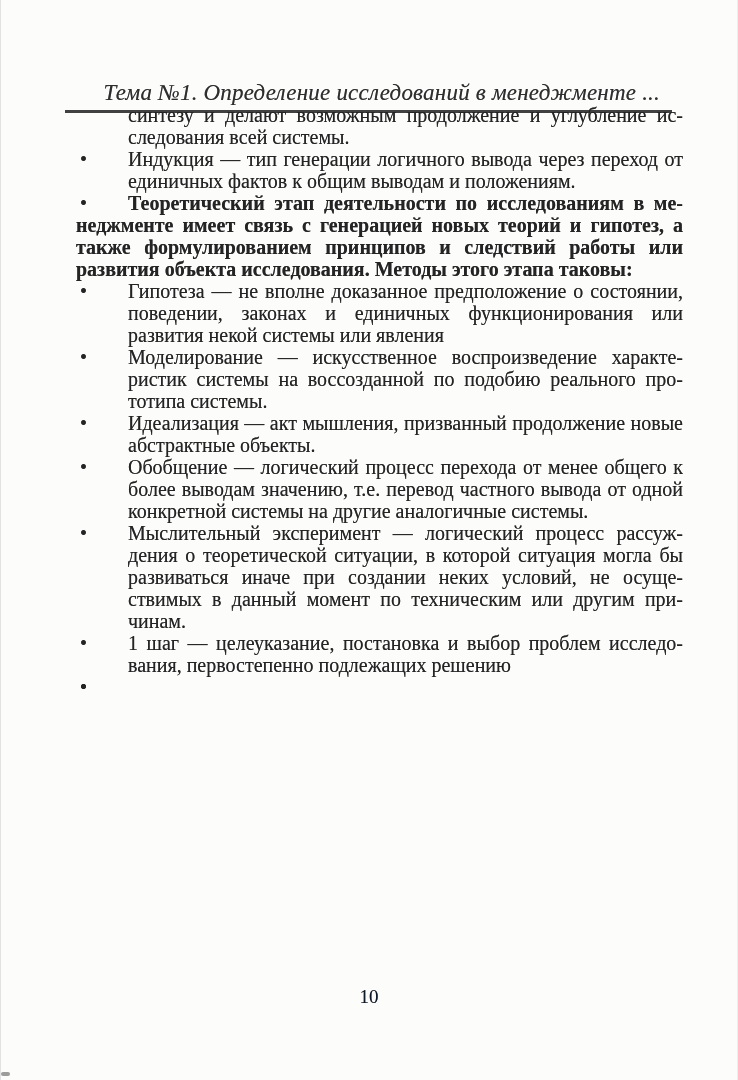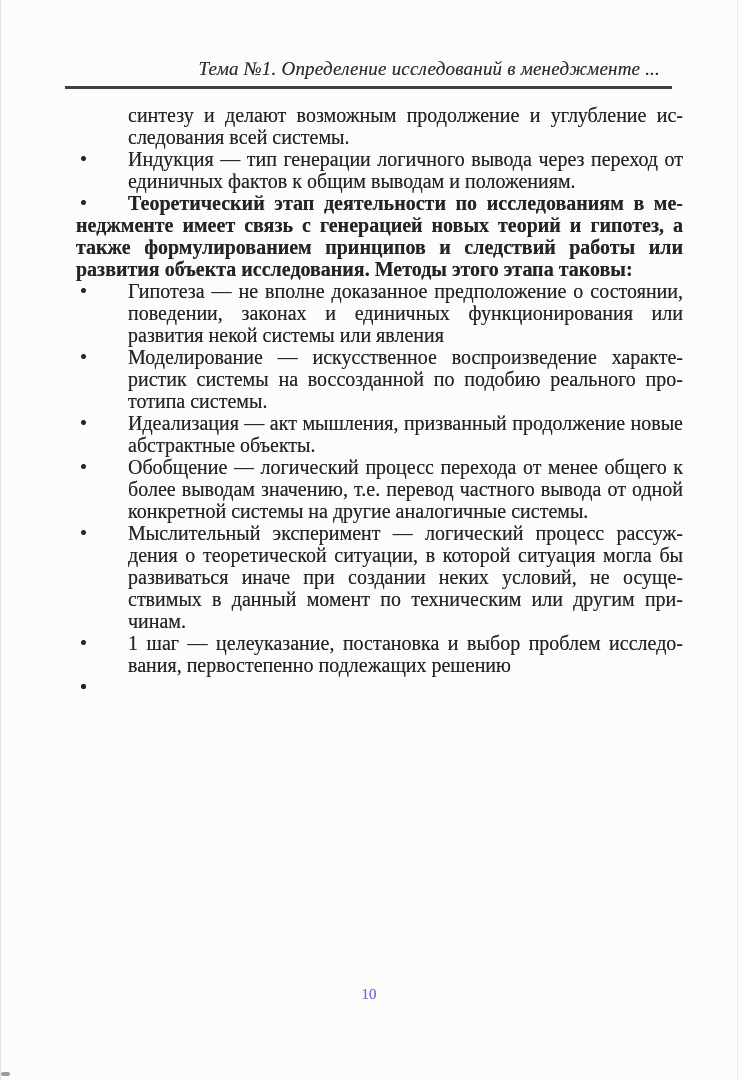--- a/index.html
+++ b/index.html
@@ -22,26 +22,27 @@
     position: absolute;
     left: 65px;
     top: 58px;
     width: 607px;
     border-bottom: 3px solid #414141;
     padding-bottom: 6px;
   }
   .running-head {
     text-align: right;
     font-style: italic;
-    font-size: 19px;
+    font-size: 23px;
     line-height: 22px;
     padding-right: 12px;
     letter-spacing: 0.2px;
     color: #2e2e2e;
     text-shadow: 0 0 0.6px rgba(40,40,40,0.55);
+    margin-top: 24px;
   }
   
   .page-body {
     position: absolute;
     left: 76px;
     top: 104px;
     width: 607px;
     font-size: 20px;
     line-height: 22px;
     text-align: justify;
@@ -63,22 +64,22 @@
   }
   
   .page-footer {
     position: absolute;
     left: 0;
     top: 986px;
     width: 738px;
     text-align: center;
   }
   .page-number {
-    font-size: 15px;
-    color: #8b5cf6;
+    font-size: 19px;
+    color: #0f172a;
     text-shadow: 0 0 0.5px rgba(40,40,40,0.5);
   }
   
   .scan-artifact {
     position: absolute;
     left: 1px;
     top: 1072px;
     width: 9px;
     height: 4px;
     background: #4c4c4c;

